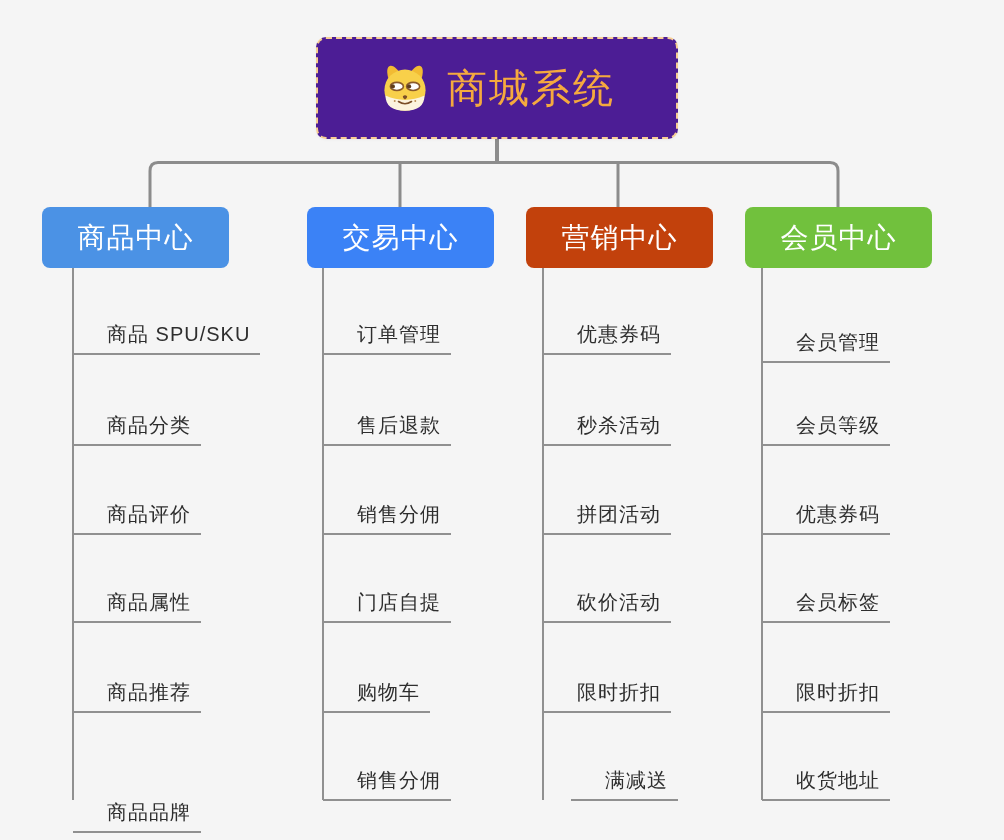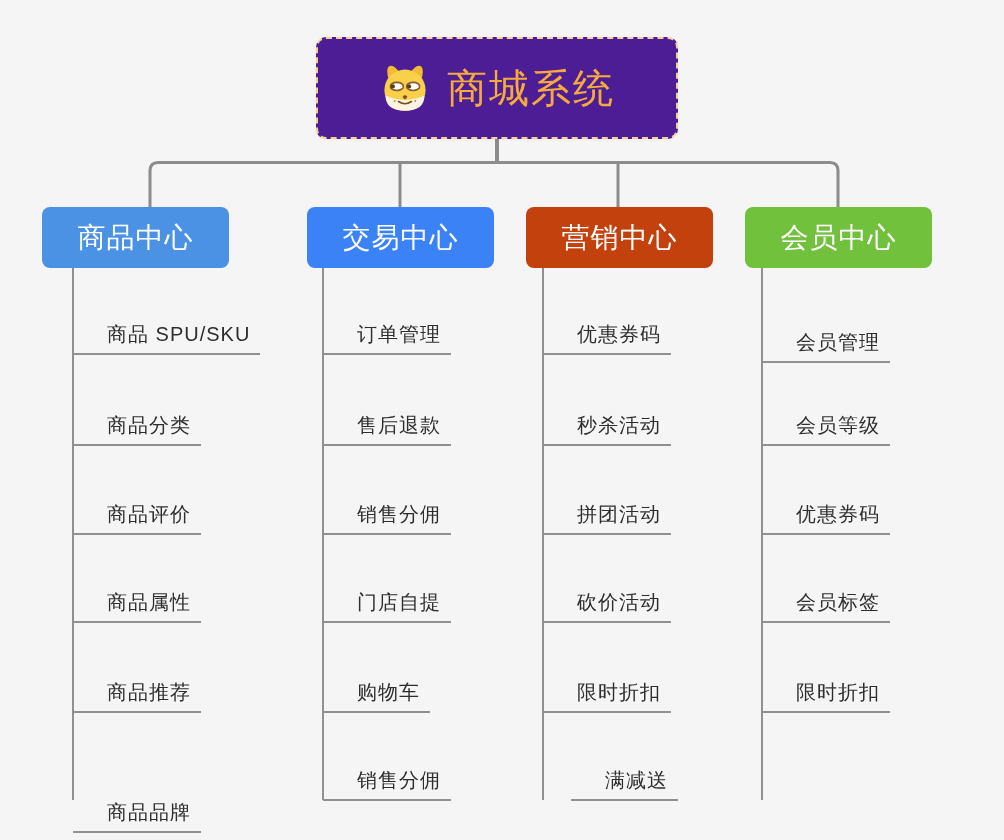--- a/index.html
+++ b/index.html
@@ -115,14 +115,15 @@
   <div class="leaf-node" style="left:543px;top:500px">拼团活动</div>
   <div class="leaf-node" style="left:543px;top:588px">砍价活动</div>
   <div class="leaf-node" style="left:543px;top:678px">限时折扣</div>
   <div class="leaf-node" style="left:571px;top:766px">满减送</div>
 
   <div class="leaf-node" style="left:762px;top:328px">会员管理</div>
   <div class="leaf-node" style="left:762px;top:411px">会员等级</div>
   <div class="leaf-node" style="left:762px;top:500px">优惠券码</div>
   <div class="leaf-node" style="left:762px;top:588px">会员标签</div>
   <div class="leaf-node" style="left:762px;top:678px">限时折扣</div>
+  <div class="leaf-node" style="left:762px;top:766px">收货地址</div>
 
 </div>
 
 </body></html>

